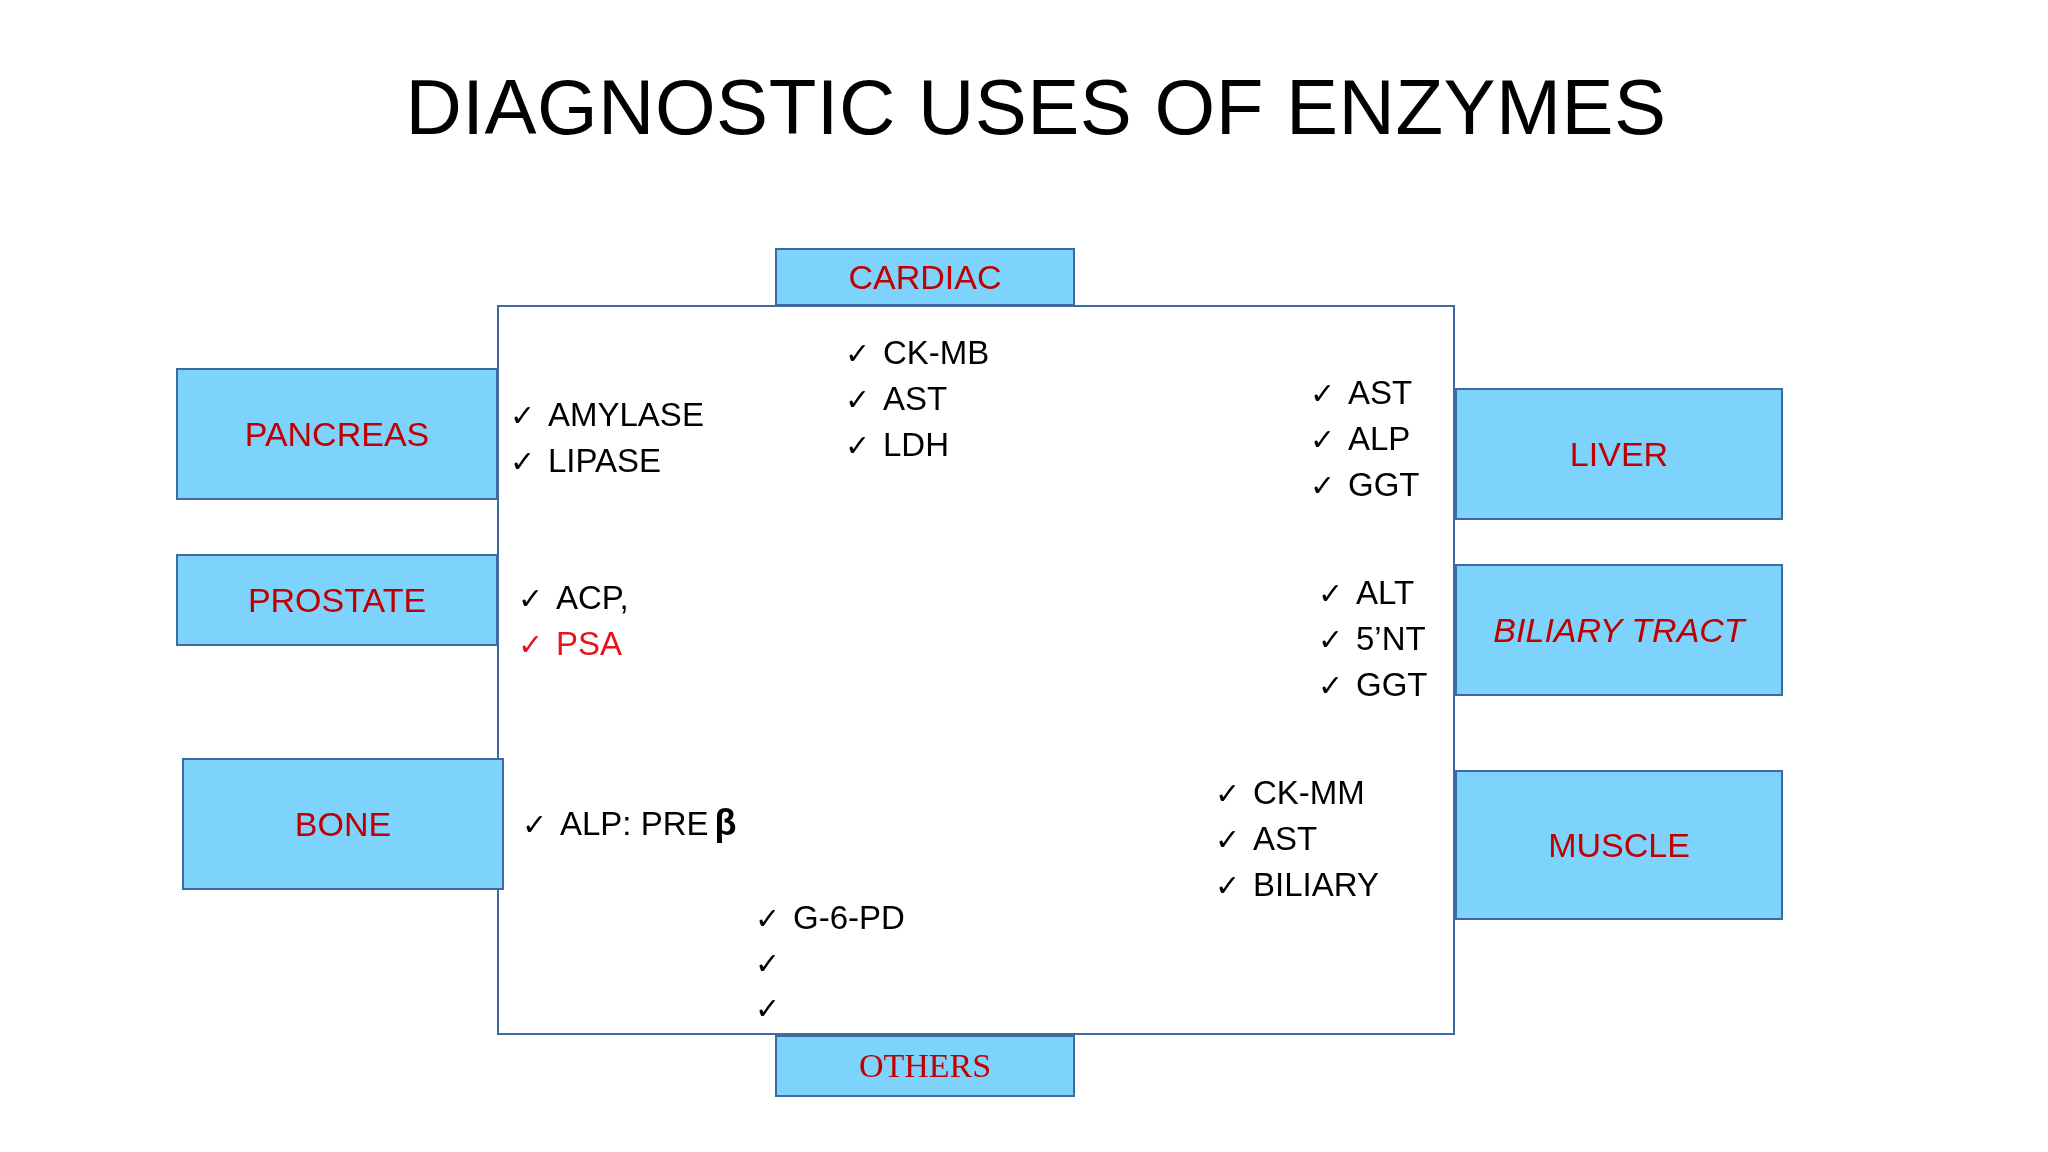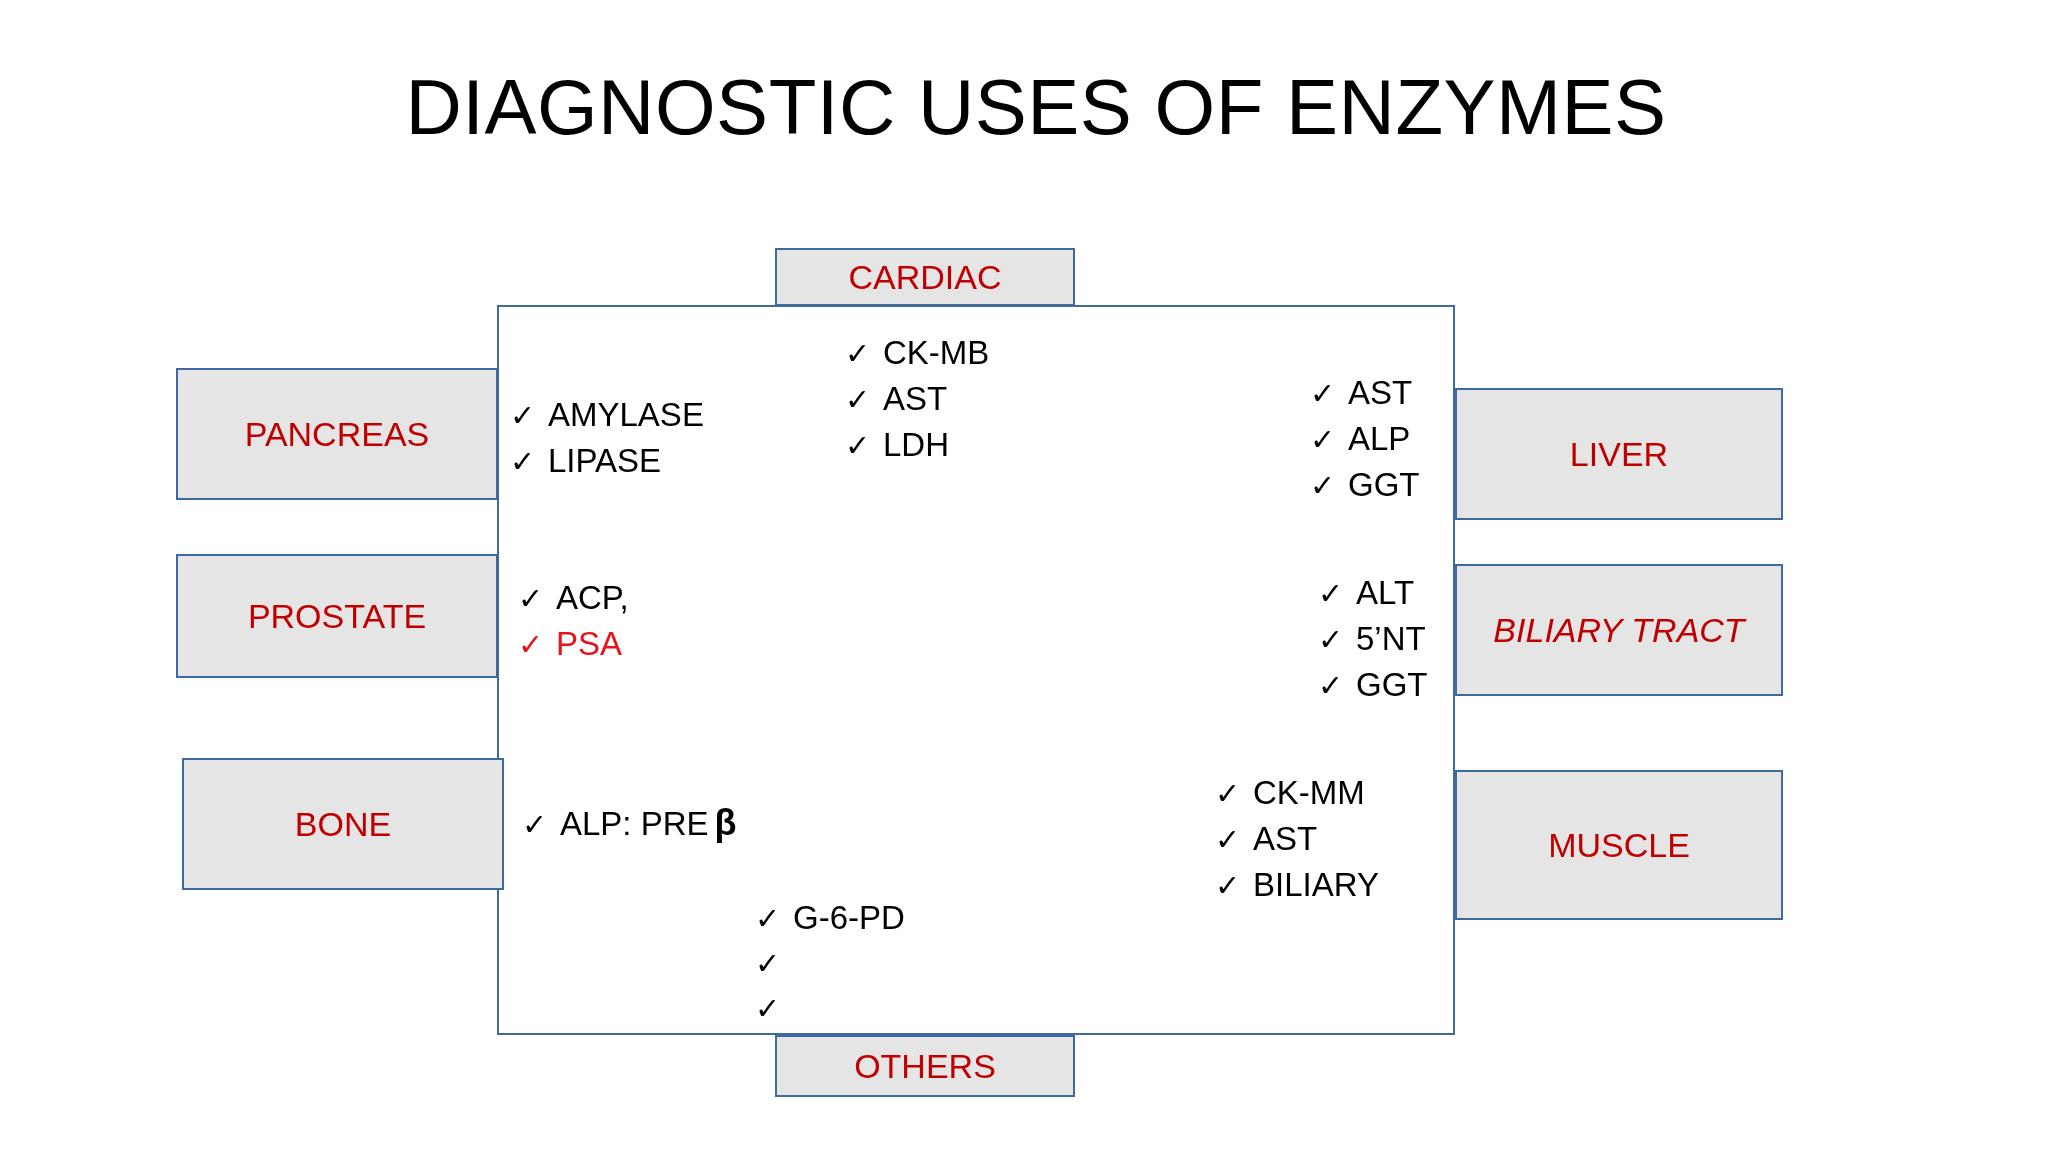--- a/index.html
+++ b/index.html
@@ -29,21 +29,21 @@
     color: #000000;
     white-space: nowrap;
     margin-left: 12px;
   }
 
   
   .organ-box {
     position: absolute;
     box-sizing: border-box;
     border: 2px solid #3F6AA0;
-    background: #e5e5e5;
+    background: #7dd3fc;
     display: flex;
     align-items: center;
     justify-content: center;
   }
   .organ-box .organ-label {
     color: #C00000;
     font-size: 34px;
     font-weight: 400;
     white-space: nowrap;
     line-height: 1;
@@ -101,23 +101,23 @@
   #list-pancreas  { left: 510px;  top: 392px; }
   #list-liver     { left: 1310px; top: 370px; }
   #list-prostate  { left: 518px;  top: 575px; }
   #list-biliary   { left: 1318px; top: 570px; }
   #list-bone      { left: 522px;  top: 800px; }
   #list-muscle    { left: 1215px; top: 770px; }
   #list-others    { left: 755px;  top: 895px; }
 
   
   #box-cardiac  { left: 775px;  top: 248px;  width: 300px; height: 58px; }
-  #box-others   { left: 775px;  top: 1035px; width: 300px; height: 62px; }
+  #box-others   { left: 775px;  top: 1035px; width: 300px; height: 62px; font-family: Liberation Serif, serif; }
   #box-pancreas { left: 176px;  top: 368px;  width: 322px; height: 132px; }
-  #box-prostate { left: 176px;  top: 554px;  width: 322px; height: 124px; }
+  #box-prostate { left: 176px;  top: 554px;  width: 322px; height: 92px; }
   #box-bone     { left: 176px;  top: 758px;  width: 322px; height: 132px; margin-left: 6px; }
   #box-liver    { left: 1455px; top: 388px;  width: 328px; height: 132px; }
   #box-biliary  { left: 1455px; top: 564px;  width: 328px; height: 132px; font-style: italic; }
   #box-muscle   { left: 1455px; top: 770px;  width: 328px; height: 150px; }
 </style>
 </head>
 <body>
 
 <div id="page-title">DIAGNOSTIC USES OF ENZYMES</div>
 

